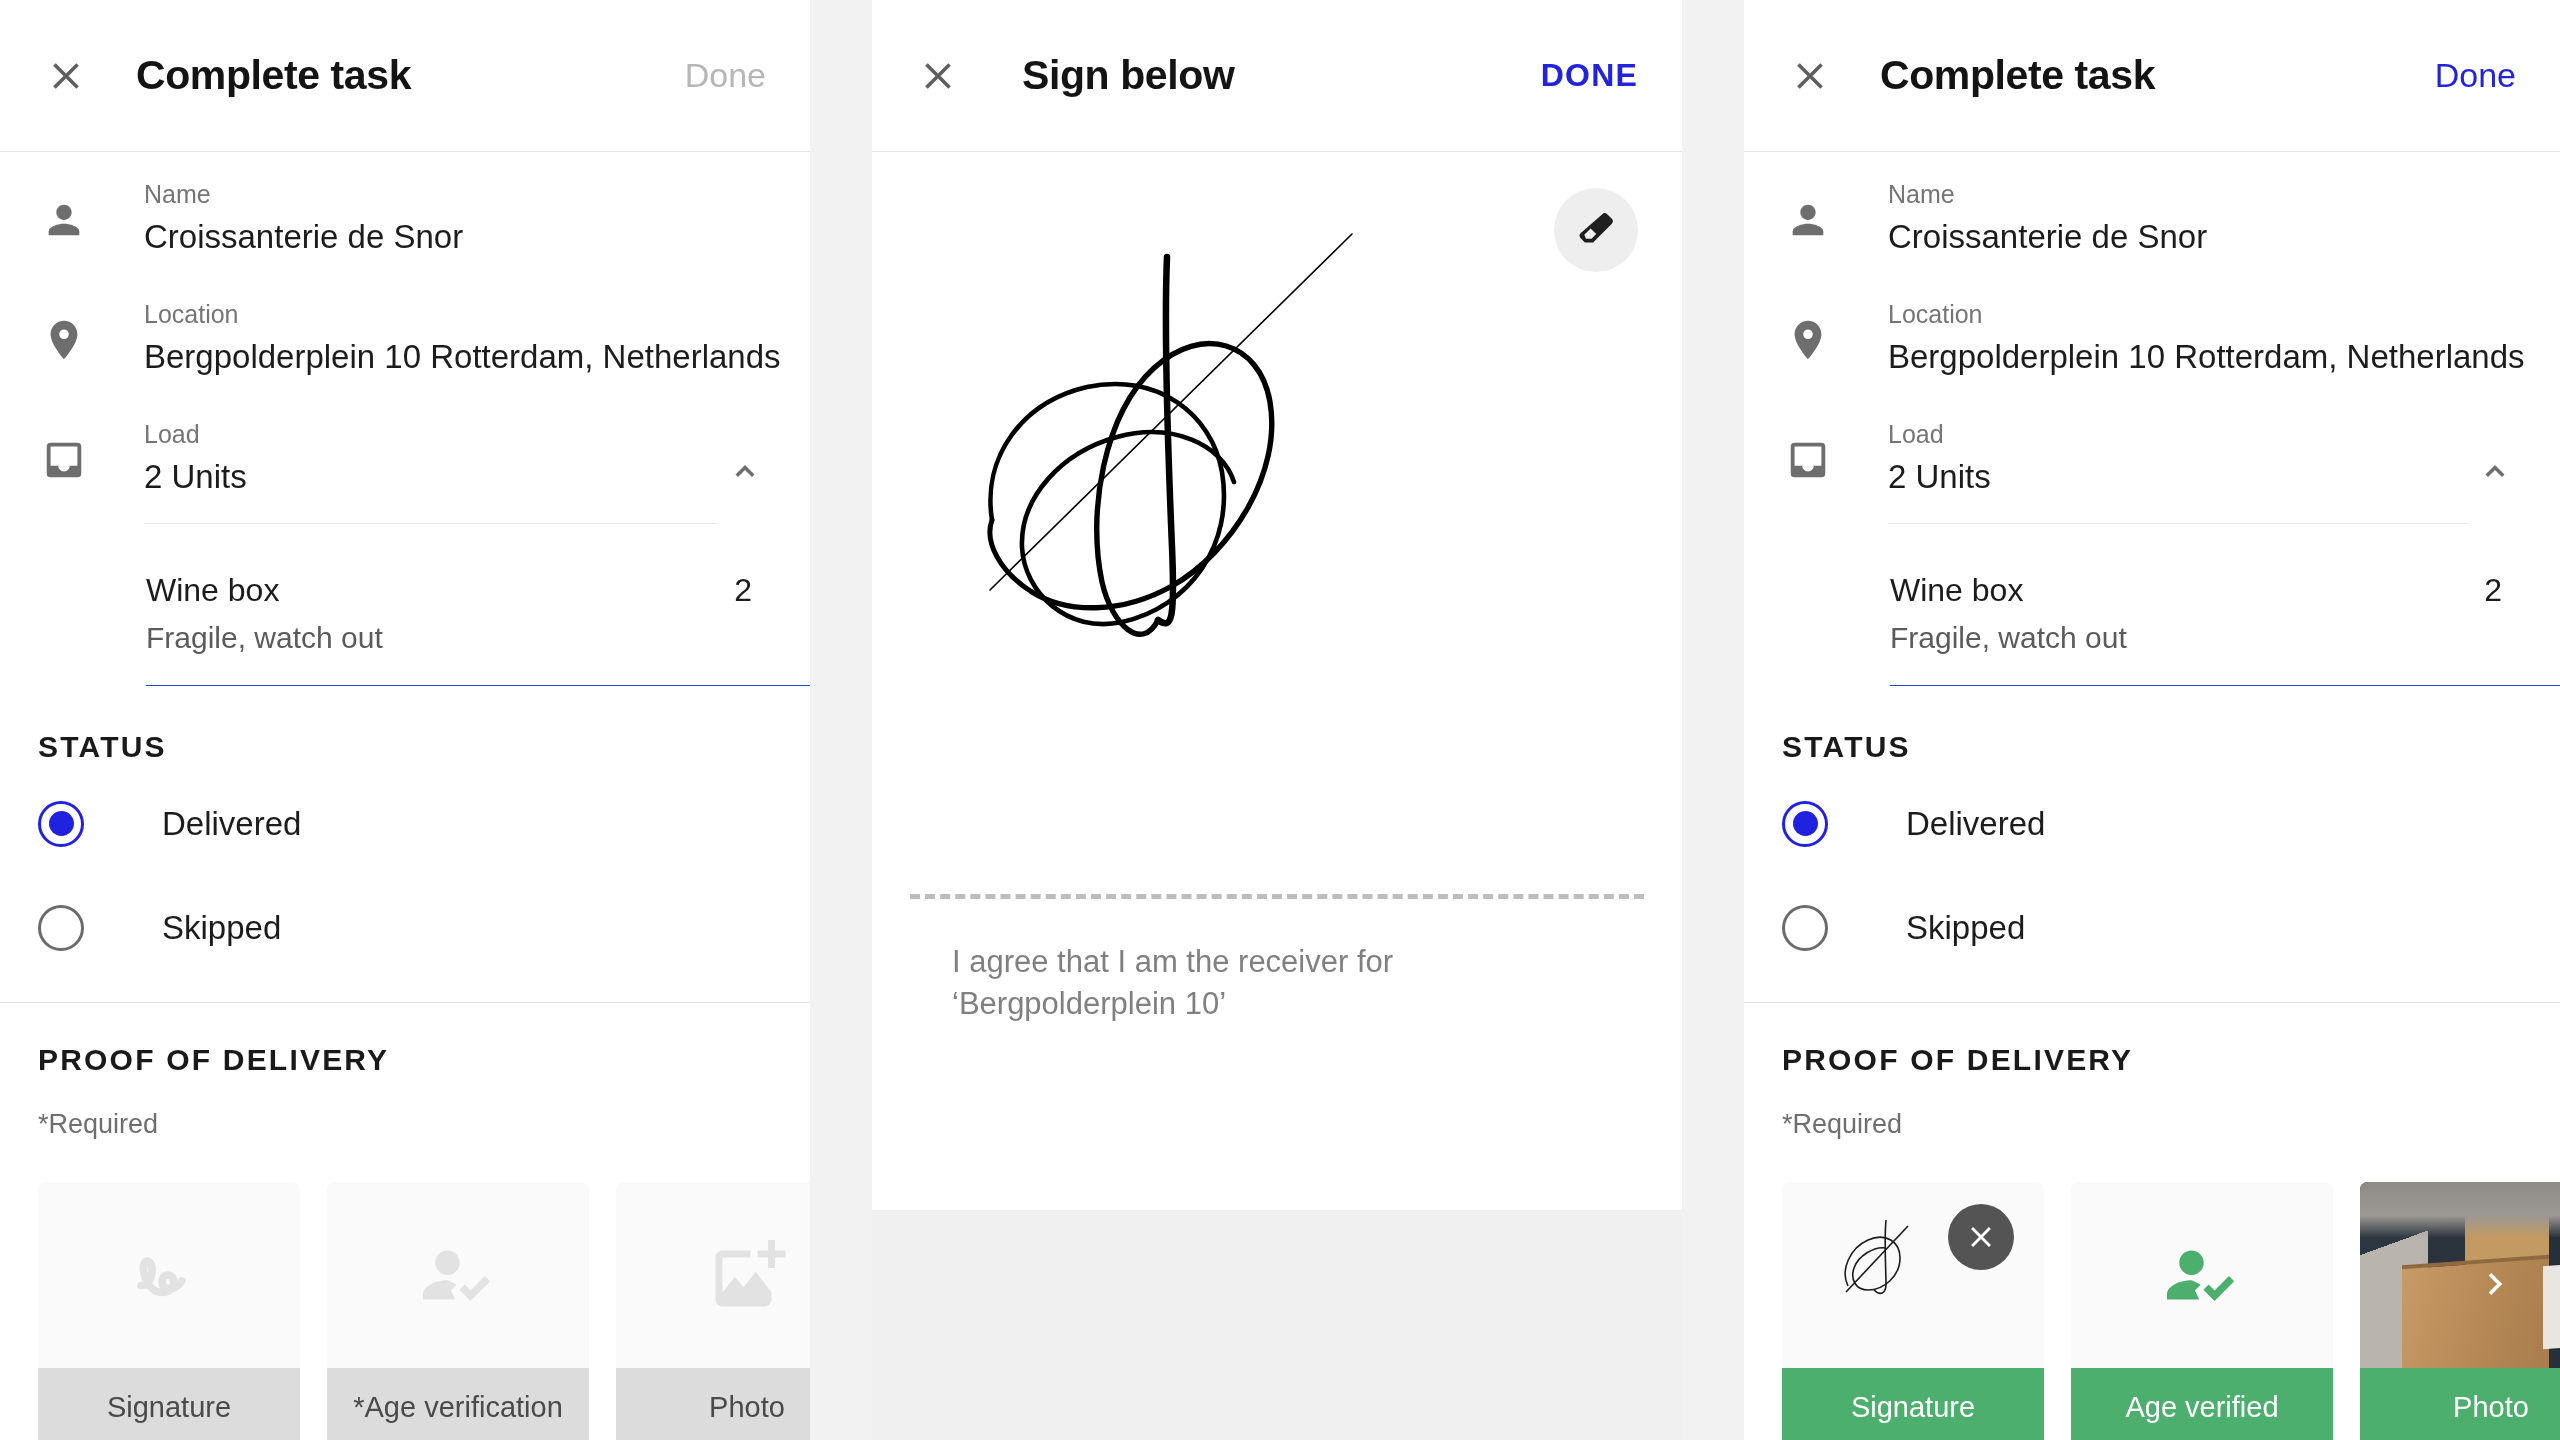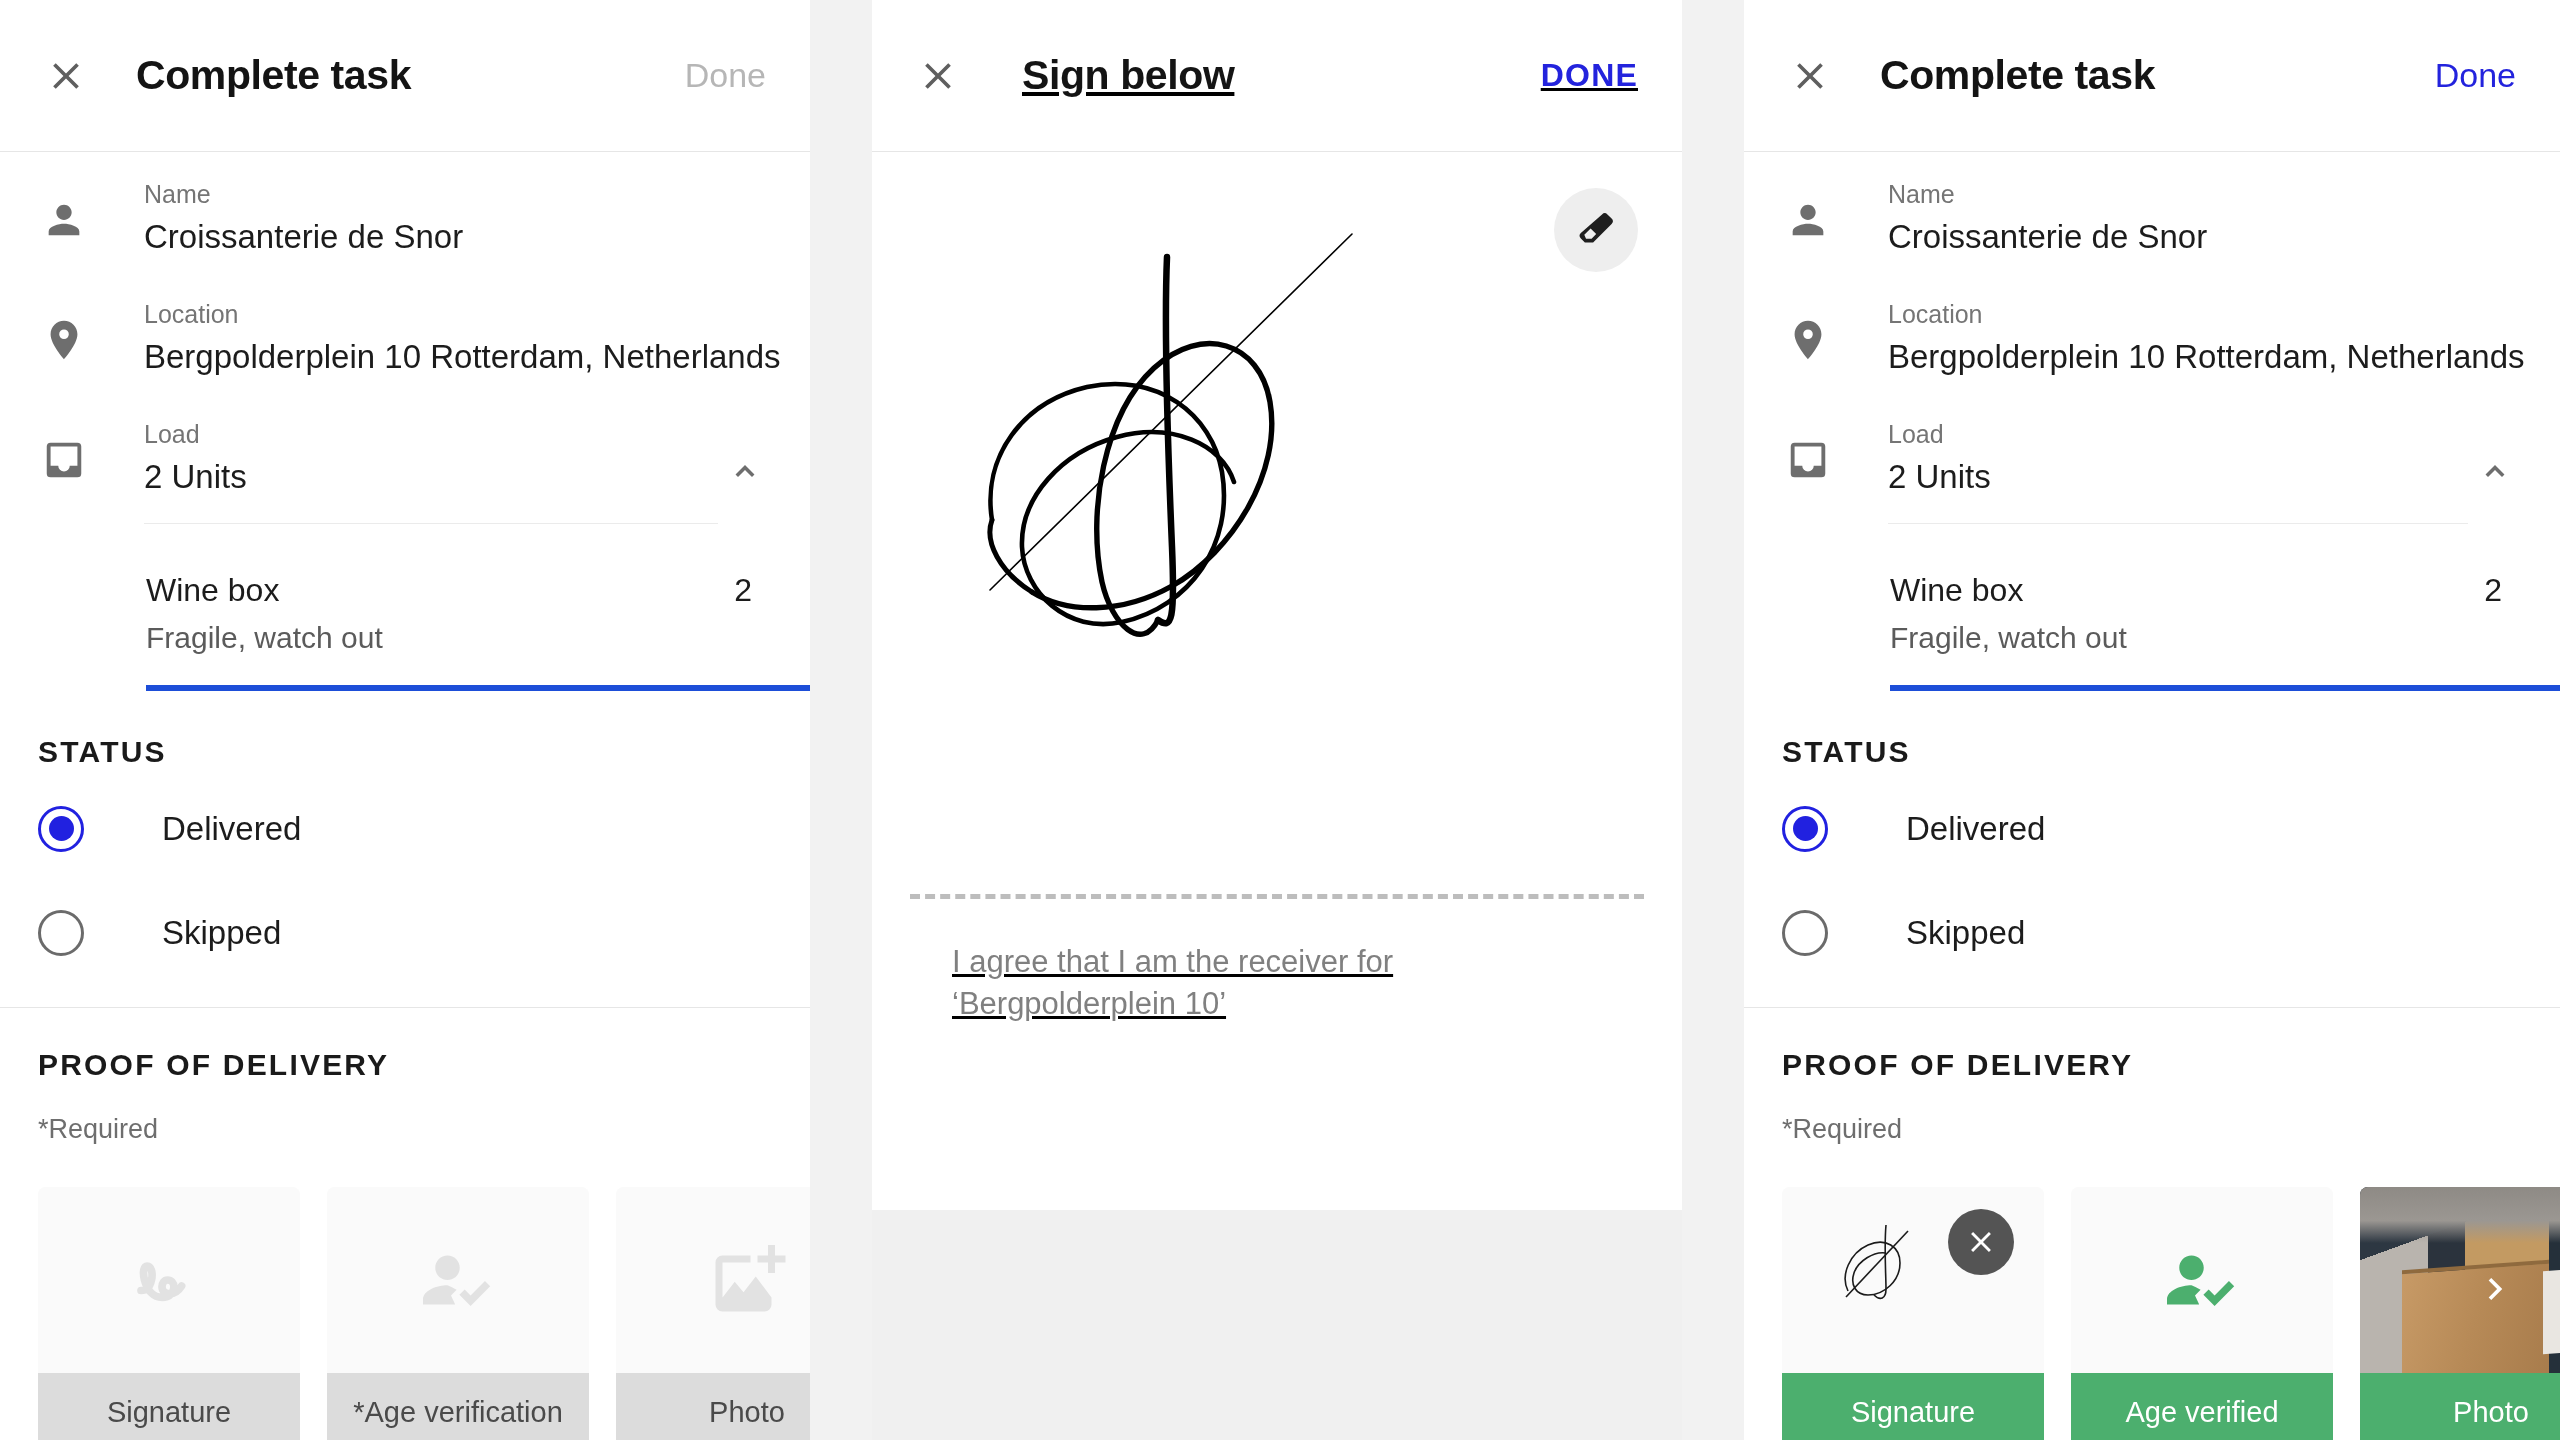--- a/index.html
+++ b/index.html
@@ -14,21 +14,21 @@
   
   .panel {
     background: #ffffff;
     position: relative;
     overflow: hidden;
     height: 1440px;
     flex: none;
   }
   .panel-left   { width: 810px; }
   .gap-a        { width: 62px; background: #f2f2f2; flex: none; height:1440px;}
-  .panel-mid    { width: 810px; margin-top: 0; height: 1210px; align-self:flex-start;text-decoration:underline;}
+  .panel-mid    { width: 810px; margin-top: 0; height: 1210px; align-self:flex-start;}
   .gap-b        { width: 62px; background: #f2f2f2; flex: none; height:1440px;}
   .panel-right  { width: 816px; }
 
   
   .hdr {
     height: 152px;
     display: flex;
     align-items: center;
     border-bottom: 1px solid #e6e6e6;
     padding: 0 38px;
@@ -81,21 +81,21 @@
     display:flex; align-items:center; justify-content:center;
     margin-top: 26px; cursor: pointer;
   }
 
   .load-row { padding-bottom: 22px; }
   .load-inner { border-bottom: 1px solid #ebebeb; padding-bottom: 22px; }
 
   .item-row {
     margin: 0 0 0 146px;
     padding: 26px 38px 30px 0;
-    border-bottom: 6px solid #1d4ed8;
+    border-bottom: 1px solid #1d4ed8;
   }
   .item-top { display: flex; align-items: baseline; }
   .item-name { font-size: 32px; color: #1c1c1c; font-weight: normal;}
   .item-qty { margin-left: auto; font-size: 32px; color: #1c1c1c; padding-right: 20px;}
   .item-note { font-size: 30px; color: #5b5b5b; margin-top: 12px; }
 
   .section-div { height: 1px; background: #e6e6e6; margin: 0; }
 
   
   .sect { padding: 44px 38px 30px 38px; }

